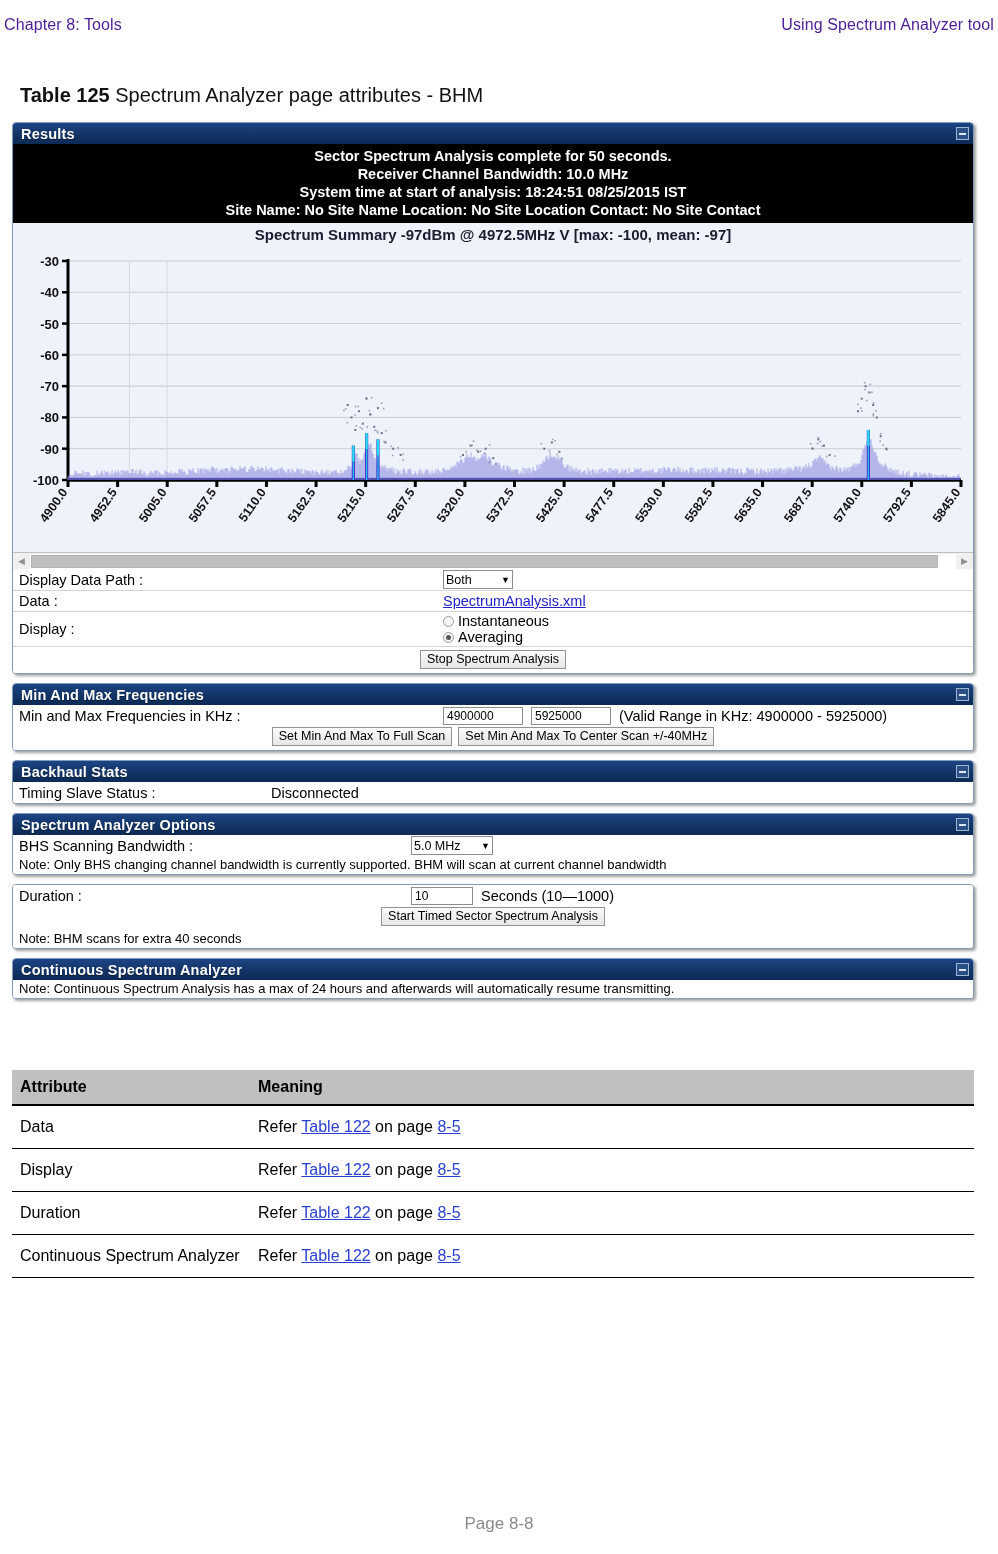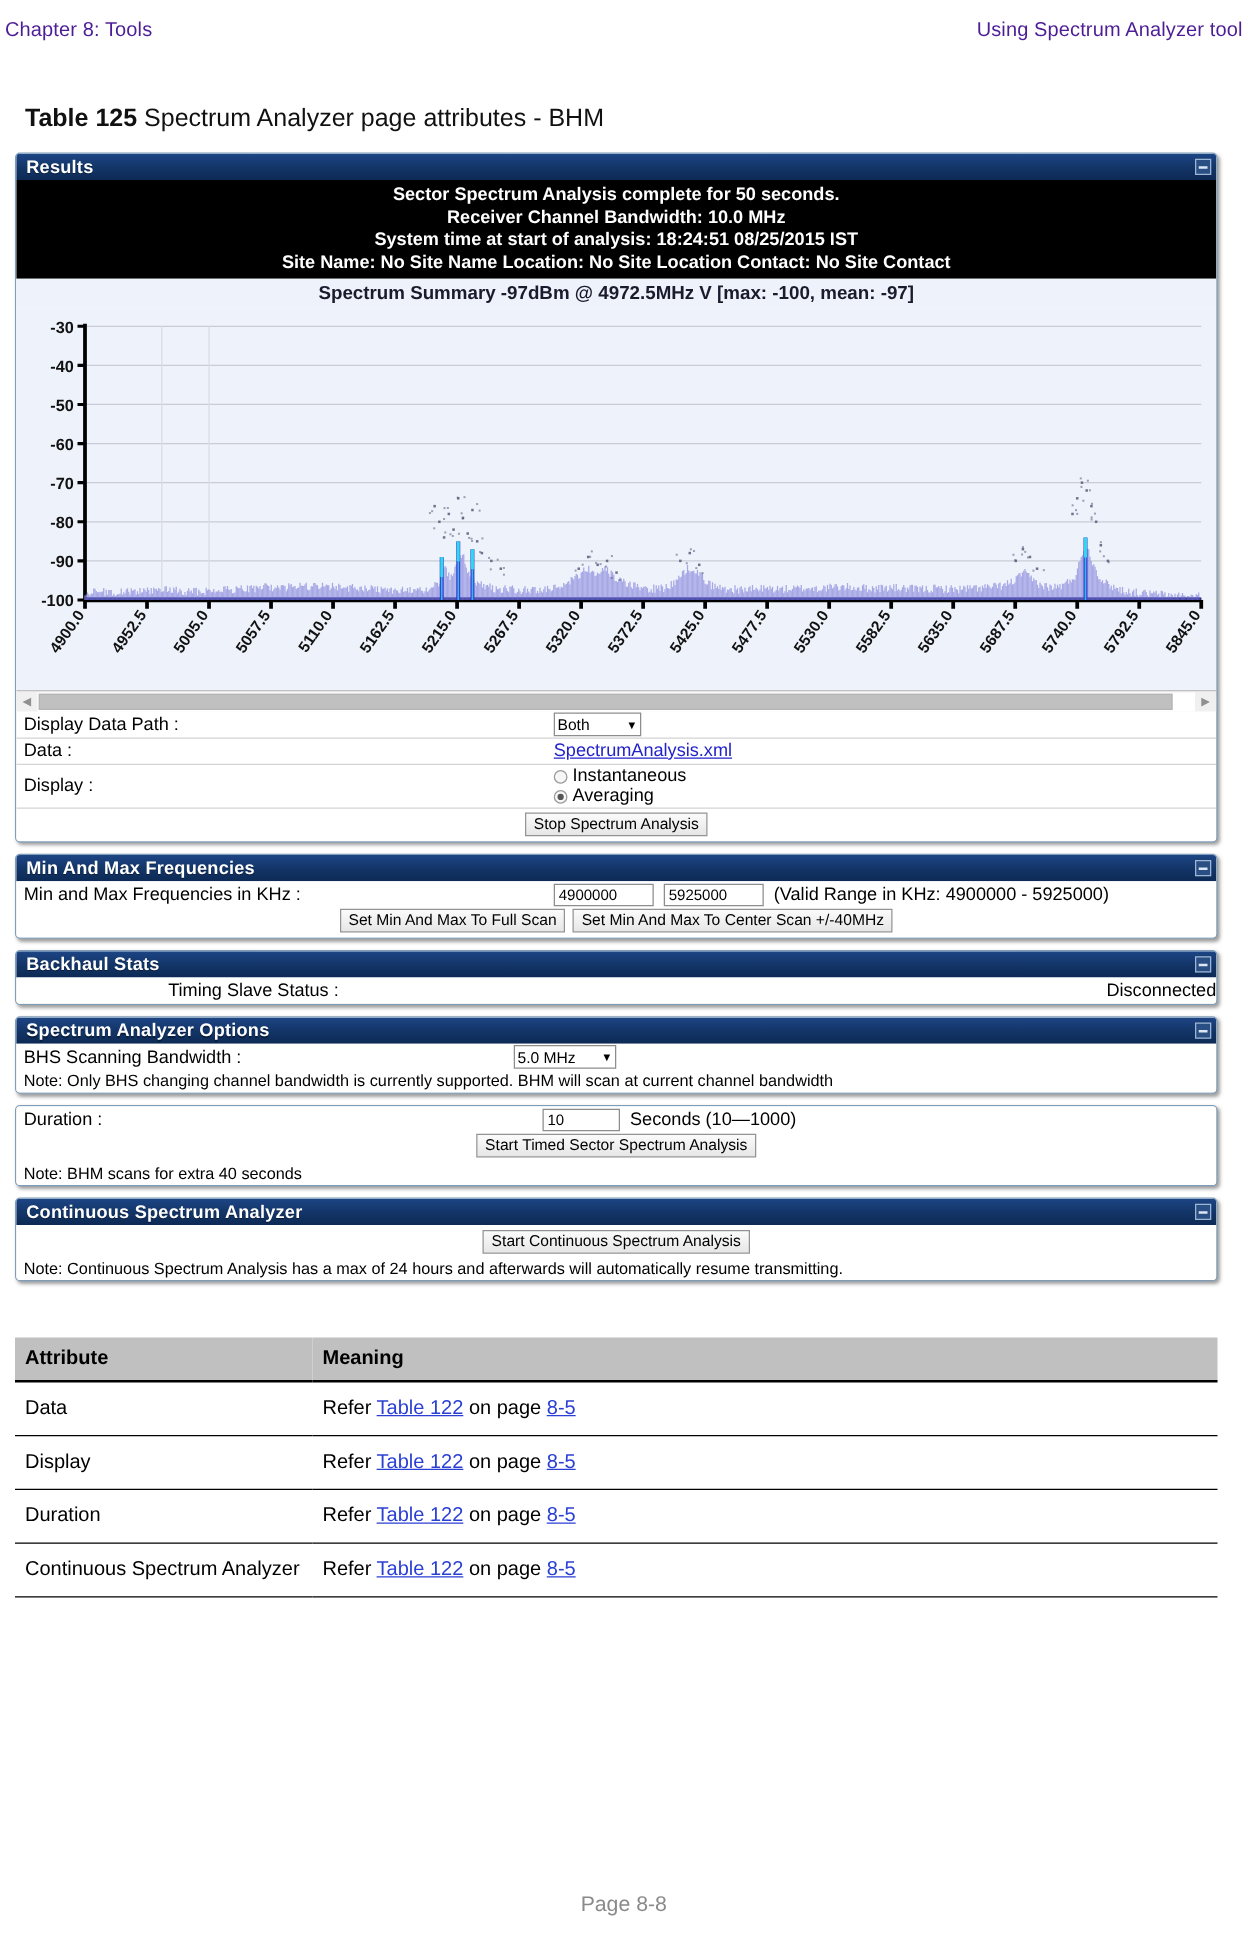--- a/index.html
+++ b/index.html
@@ -1382,21 +1382,21 @@
   </div>
 
   <div class="panel">
     <div class="panel-head">
       <span>Backhaul Stats</span>
       <span class="collapse-box">
           <span></span>
         </span>
     </div>
     <div class="panel-body">
-      <div class="frow" style="border-bottom:none;text-align:right;">
+      <div class="frow" style="border-bottom:none;">
         <div class="lbl" style="width:258px;">Timing Slave Status :</div>
         <div class="val">Disconnected</div>
       </div>
     </div>
   </div>
 
   <div class="panel">
     <div class="panel-head">
       <span>Spectrum Analyzer Options</span>
       <span class="collapse-box">
@@ -1412,21 +1412,21 @@
             <span class="caret">▼</span>
           </span>
         </div>
       </div>
       <div class="note">Note: Only BHS changing channel bandwidth is currently supported. BHM will scan at current channel bandwidth</div>
     </div>
   </div>
 
   <div class="panel">
     <div class="panel-body">
-      <div class="frow" style="border-bottom:none;gap:23px;">
+      <div class="frow" style="border-bottom:none;">
         <div class="lbl" style="width:398px;">Duration :</div>
         <div class="val" style="display:flex;align-items:center;gap:8px;">
           <input class="txt" style="width: 62px;" value="10">
           <span>Seconds (10—1000)</span>
         </div>
       </div>
       <div class="btnrow" style="padding-top:1px;">
         <button class="btn">Start Timed Sector Spectrum Analysis</button>
       </div>
       <div class="note">Note: BHM scans for extra 40 seconds</div>
@@ -1434,23 +1434,20 @@
   </div>
 
   <div class="panel">
     <div class="panel-head">
       <span>Continuous Spectrum Analyzer</span>
       <span class="collapse-box">
           <span></span>
         </span>
     </div>
     <div class="panel-body">
-      <div class="btnrow" style="padding:4px 0 3px 0;">
-        <button class="btn">Start Continuous Spectrum Analysis</button>
-      </div>
       <div class="note">Note: Continuous Spectrum Analysis has a max of 24 hours and afterwards will automatically resume transmitting.</div>
     </div>
   </div>
 
 </div>
 
 <table class="attr-table">
   <thead>
     <tr>
       <th class="c1">Attribute</th>

